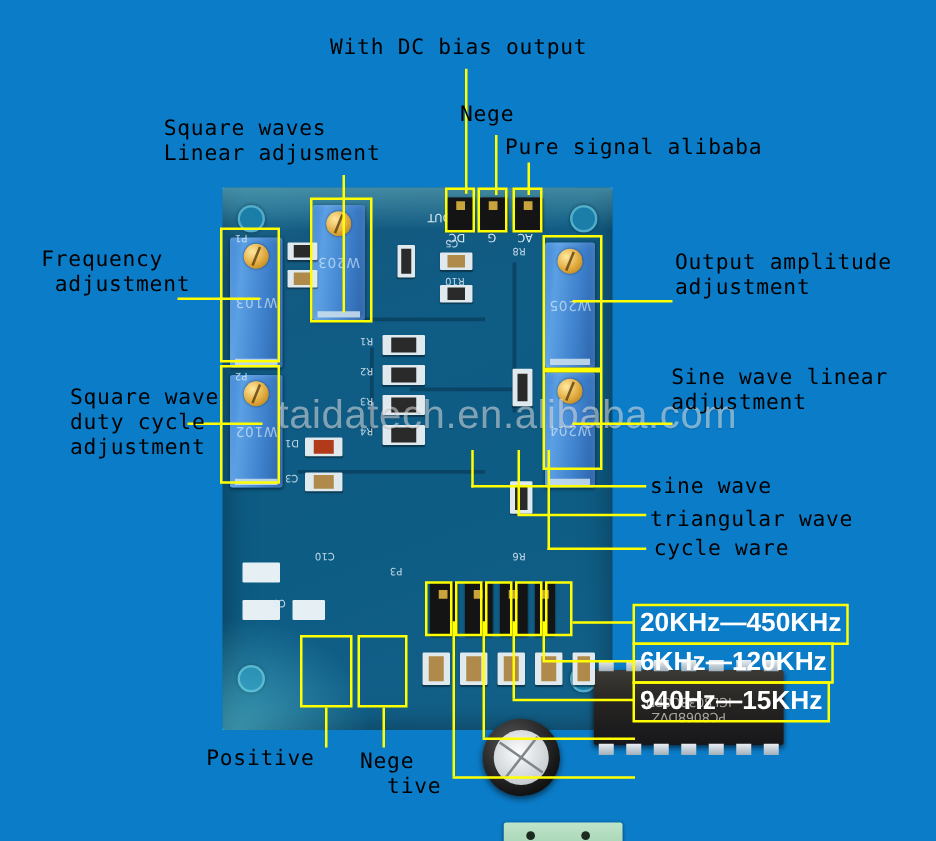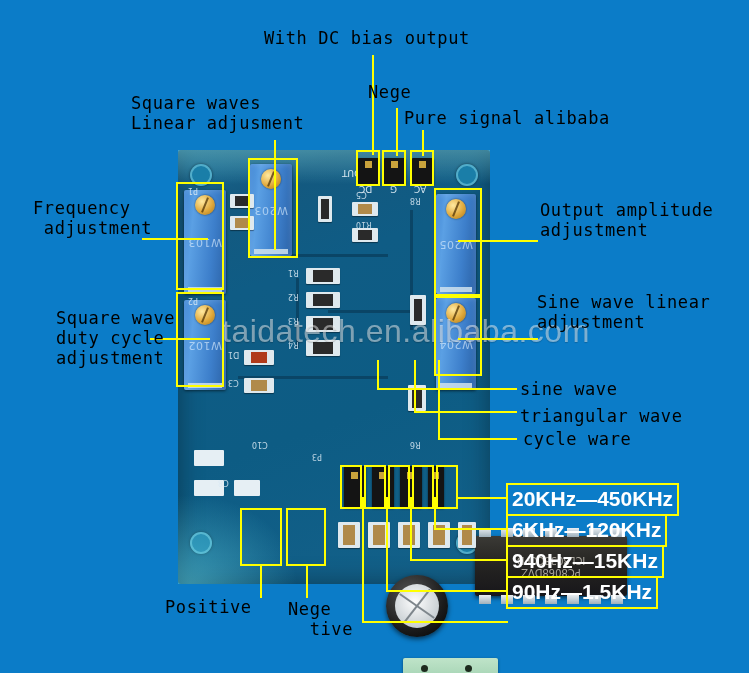--- a/index.html
+++ b/index.html
@@ -407,15 +407,14 @@
   <div class="lbl" style="left:520px;top:406px;">triangular wave</div>
   <div class="lbl" style="left:523px;top:429px;">cycle ware</div>
 
   <div class="lbl" style="left:165px;top:597px;">Positive</div>
   <div class="lbl" style="left:288px;top:599px;">Nege
   tive</div>
 
   <div class="freqbox" style="left:506px;top:483px;">20KHz—450KHz</div>
   <div class="freqbox" style="left:506px;top:514px;">6KHz—120KHz</div>
   <div class="freqbox" style="left:506px;top:545px;">940Hz—15KHz</div>
-  <div class="freqbox" style="left:506px;top:576px;">90Hz—1.5KHz</div>
 
 </div>
 
 </body></html>

